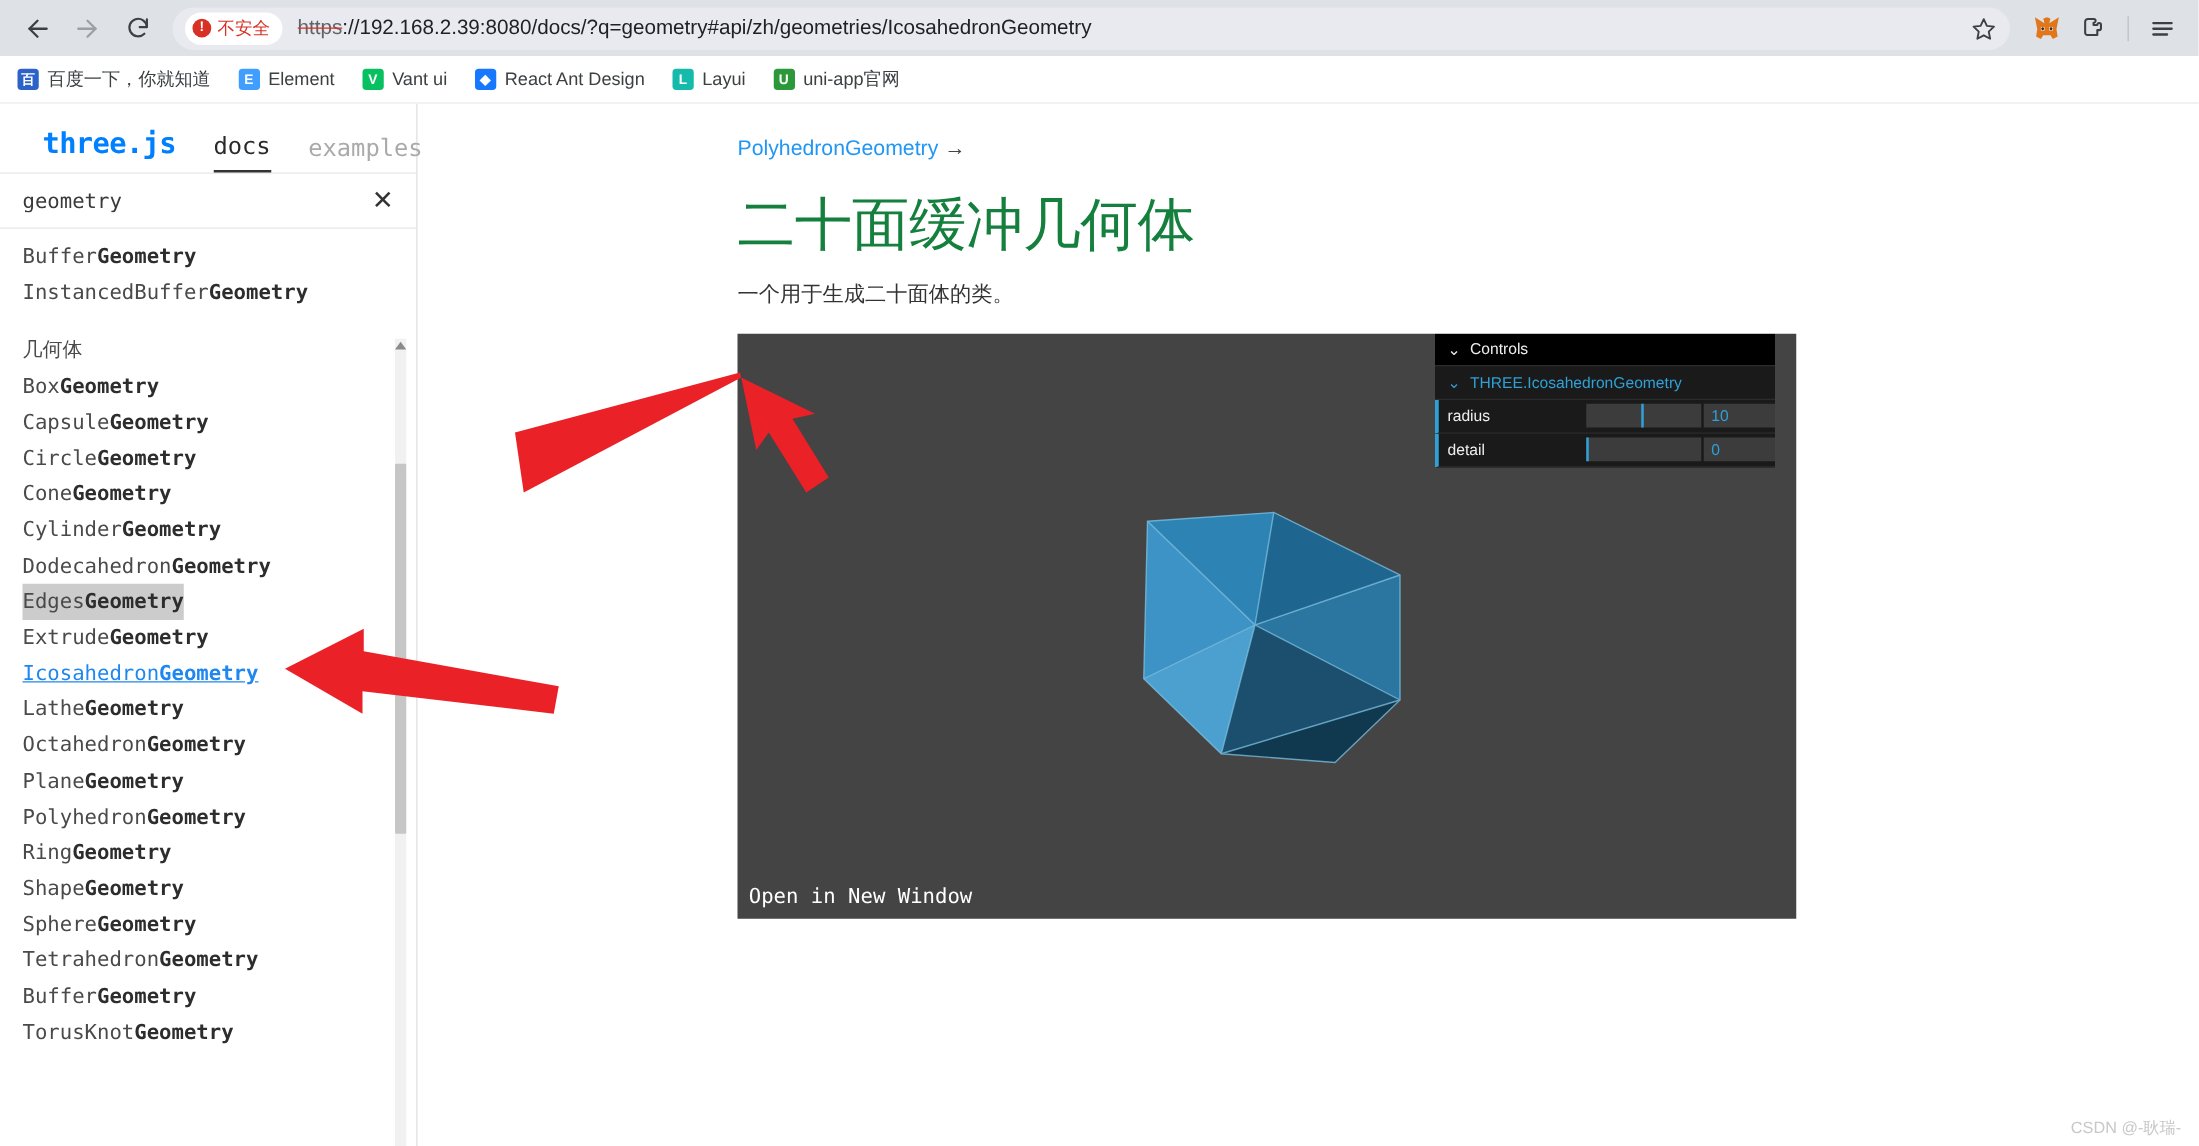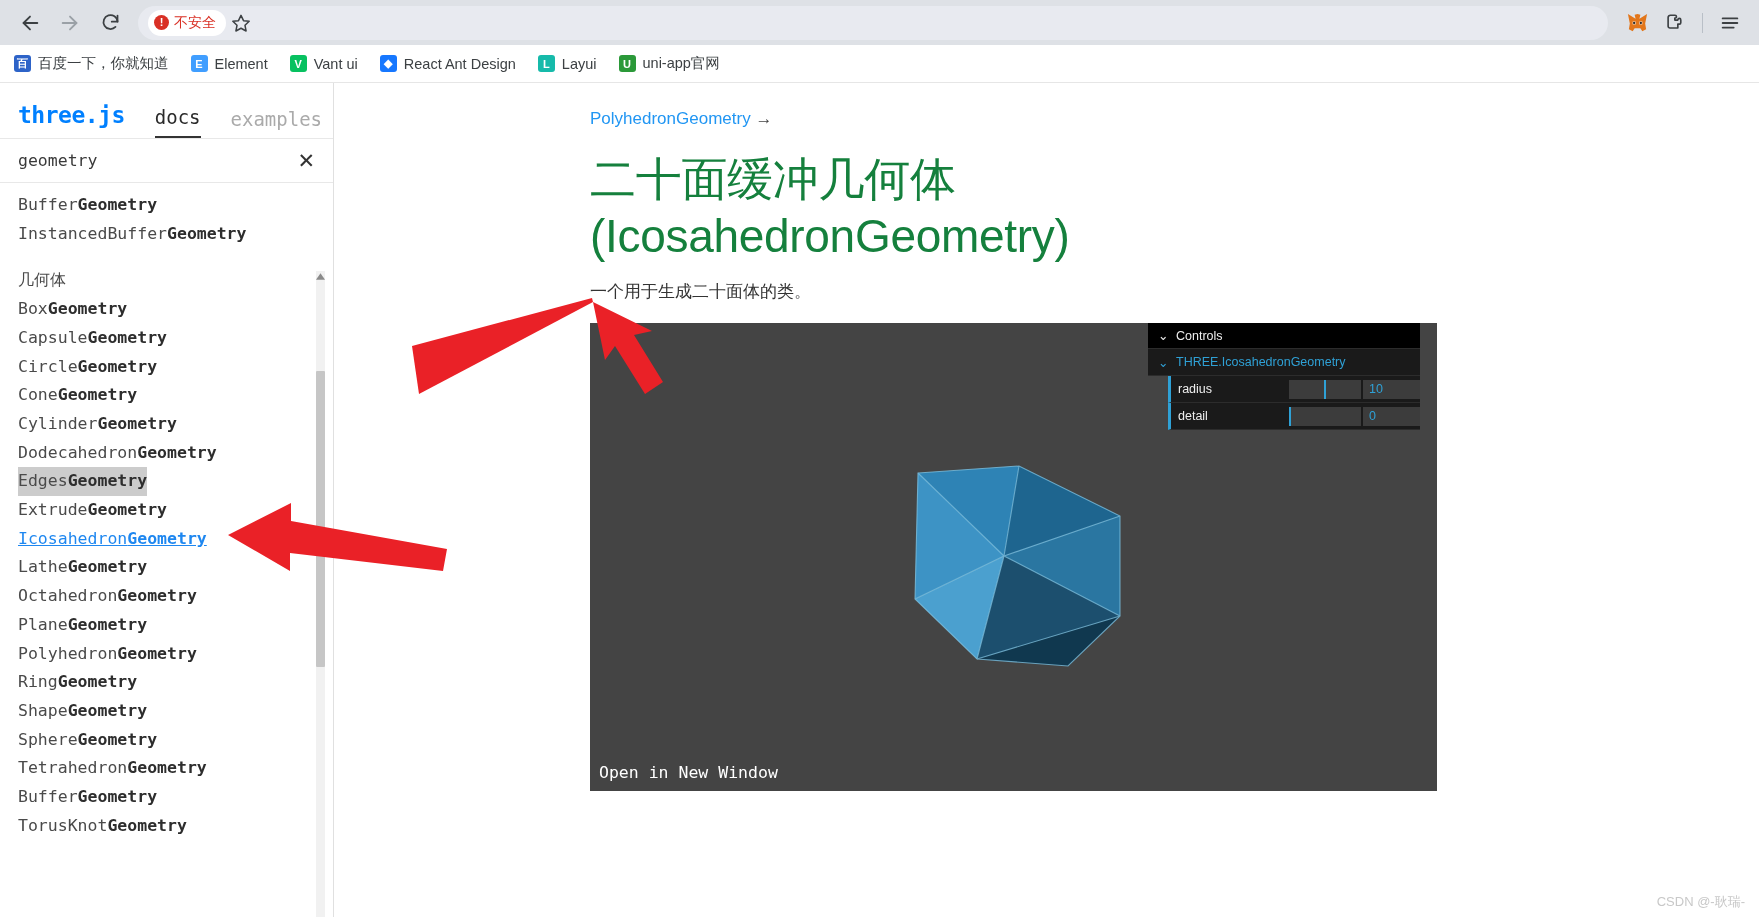--- a/index.html
+++ b/index.html
@@ -124,21 +124,21 @@
     border-right: 1px solid #e0e0e0;
     display: flex;
     flex-direction: column;
     position: relative;
     background: #fff;
   }
   #brand-row {
     height: 56px;
     display: flex;
     align-items: flex-end;
-    padding: 0 18px;
+    padding: 0 34px;
     gap: 30px;
     border-bottom: 1px solid #e8e8e8;
   }
   #brand-logo {
     font-family: "DejaVu Sans Mono", monospace;
     font-size: 23px;
     font-weight: bold;
     color: #0080ff;
     letter-spacing: -0.5px;
     padding-bottom: 10px;
@@ -292,21 +292,20 @@
     border-bottom: 1px solid #2c2c2c;
   }
   .caret { display: inline-block; width: 9px; }
   .gui-row {
     height: 27px;
     background: #1a1a1a;
     display: flex;
     align-items: center;
     border-bottom: 1px solid #2c2c2c;
     border-left: 3px solid #2fa1d6;
-    margin-left: 20px;
   }
   .gui-label {
     width: 118px;
     padding-left: 7px;
     color: #eeeeee;
     font-size: 12.5px;
   }
   .gui-slider {
     flex: 1 1 auto;
     height: 19px;
@@ -365,20 +364,21 @@
         <path d="M20 11a8 8 0 1 0-2.3 6.1"></path>
         <polyline points="20 4 20 11 13.4 11"></polyline>
       </svg>
   </div>
 
   <div id="omnibox">
     <div id="security-chip">
       <span class="danger-dot">!</span>
       <span class="chip-text">不安全</span>
     </div>
+    <div id="url-text"><span class="scheme-struck">https</span><span>://192.168.2.39:8080/docs/?q=geometry#api/zh/geometries/IcosahedronGeometry</span></div>
     <div id="star-btn">
       <svg width="20" height="20" viewBox="0 0 24 24" fill="none" stroke="#3c4043" stroke-width="1.8" stroke-linejoin="round">
           <polygon points="12 2.8 15 9.2 21.8 10 16.8 14.8 18.1 21.6 12 18.3 5.9 21.6 7.2 14.8 2.2 10 9 9.2"></polygon>
         </svg>
     </div>
   </div>
 
   <div class="chrome-ext">
     <svg width="23" height="23" viewBox="0 0 24 24">
       <path d="M2 3 L10 8 L9 4 L12 3 L15 4 L14 8 L22 3 L20 13 L21 19 L17 21 L15 18 L9 18 L7 21 L3 19 L4 13 Z" fill="#e2761b"></path>
@@ -479,21 +479,20 @@
   </div>
 
   <div id="main">
     <div id="breadcrumb">
       <span>PolyhedronGeometry</span>
       <span class="arrow">→</span>
     </div>
 
     <h1 id="page-title">
       <span>二十面缓冲几何体</span><br>
-      <span>(IcosahedronGeometry)</span>
     </h1>
 
     <p id="page-desc">一个用于生成二十面体的类。</p>
 
     <div id="viewer">
       <svg id="shape-svg" width="847" height="468">
         <defs>
           <linearGradient id="gA" x1="0" y1="0" x2="1" y2="1">
             <stop offset="0" stop-color="#3e92c4"></stop>
               <stop offset="1" stop-color="#2d7ba8"></stop>

